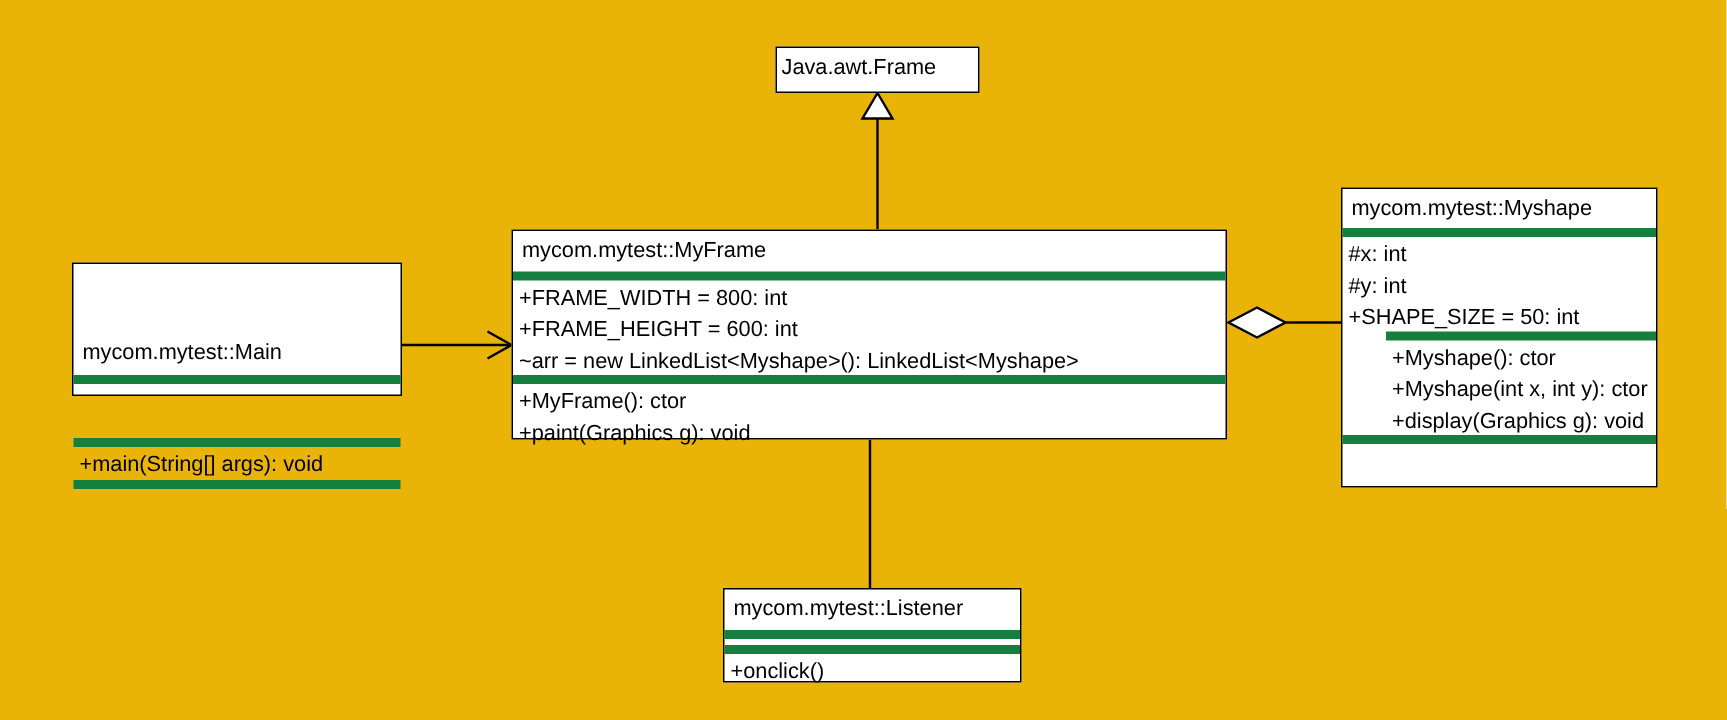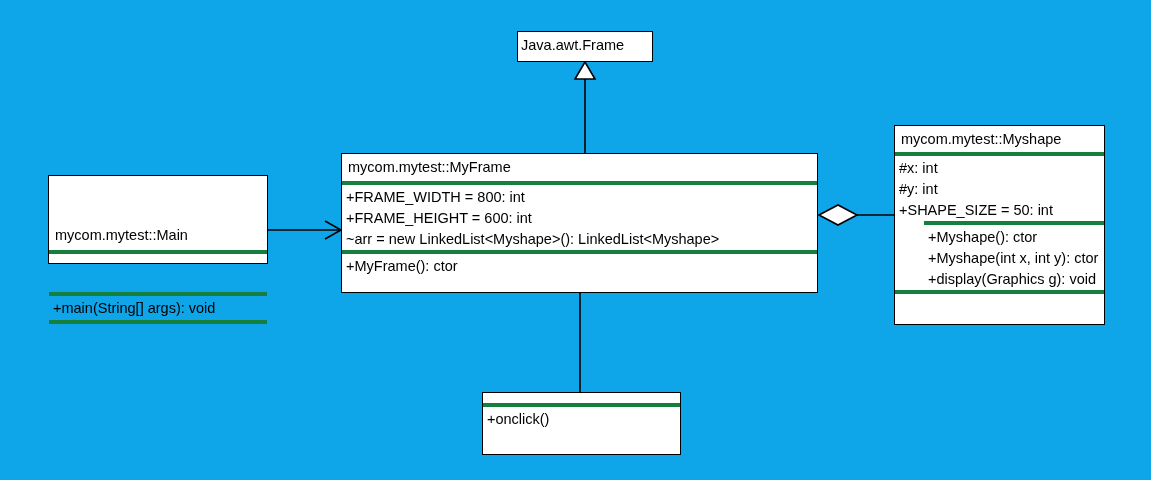--- a/index.html
+++ b/index.html
@@ -4,21 +4,21 @@
 <style>
   html, body {
     margin: 0;
     padding: 0;
     background: #ffffff;
   }
   #canvas {
     position: relative;
     width: 1151px;
     height: 480px;
-    background: #0ea5e9;
+    background: #eab308;
     font-family: "Liberation Sans", sans-serif;
     overflow: hidden;
   }
   #wires {
     position: absolute;
     left: 0;
     top: 0;
     width: 1151px;
     height: 480px;
     pointer-events: none;
@@ -30,21 +30,21 @@
     background: #ffffff;
     overflow: visible;
   }
   .compartment {
     box-sizing: border-box;
     position: relative;
     overflow: visible;
     white-space: nowrap;
   }
   .compartment + .compartment {
-    border-top: 4px solid #15803d;
+    border-top: 6px solid #15803d;
   }
   .title-compartment {
     font-size: 14.5px;
     color: #000000;
     line-height: 27px;
     padding: 0 6px;
   }
   .title-left {
     text-align: left;
     padding-left: 3px;
@@ -108,38 +108,40 @@
 
   <div class="uml-class" style="left:341px; top:153px; width:477px; height:140px;">
     <div class="compartment title-compartment" style="height:27px;">mycom.mytest::MyFrame</div>
     <div class="compartment member-compartment" style="height:69px;">
       <div class="member-line">+FRAME_WIDTH = 800: int</div>
       <div class="member-line">+FRAME_HEIGHT = 600: int</div>
       <div class="member-line">~arr = new LinkedList&lt;Myshape&gt;(): LinkedList&lt;Myshape&gt;</div>
     </div>
     <div class="compartment member-compartment" style="height:43px;">
       <div class="member-line">+MyFrame(): ctor</div>
+      <div class="member-line">+paint(Graphics g): void</div>
     </div>
   </div>
 
   <div class="uml-class" style="left:894px; top:125px; width:211px; height:200px;">
     <div class="compartment title-compartment" style="height:26px;">mycom.mytest::Myshape</div>
     <div class="compartment member-compartment" style="height:69px;">
       <div class="member-line">#x: int</div>
       <div class="member-line">#y: int</div>
       <div class="member-line">+SHAPE_SIZE = 50: int</div>
     </div>
     <div class="compartment member-compartment" style="height:69px;margin-left:29px;">
       <div class="member-line">+Myshape(): ctor</div>
       <div class="member-line">+Myshape(int x, int y): ctor</div>
       <div class="member-line">+display(Graphics g): void</div>
     </div>
     <div class="compartment empty-compartment" style="height:33px;"></div>
   </div>
 
   <div class="uml-class" style="left:482px; top:392px; width:199px; height:63px;">
+    <div class="compartment title-compartment" style="height:27px;">mycom.mytest::Listener</div>
     <div class="compartment empty-compartment thin-divider"></div>
     <div class="compartment member-compartment" style="height:30px;">
       <div class="member-line">+onclick()</div>
     </div>
   </div>
 
 </div>
 
 </body></html>

